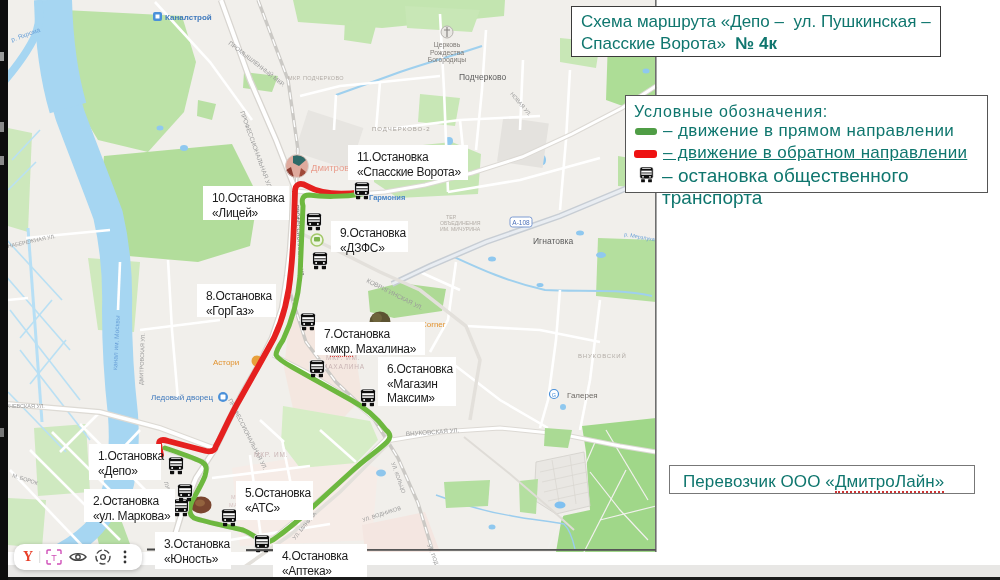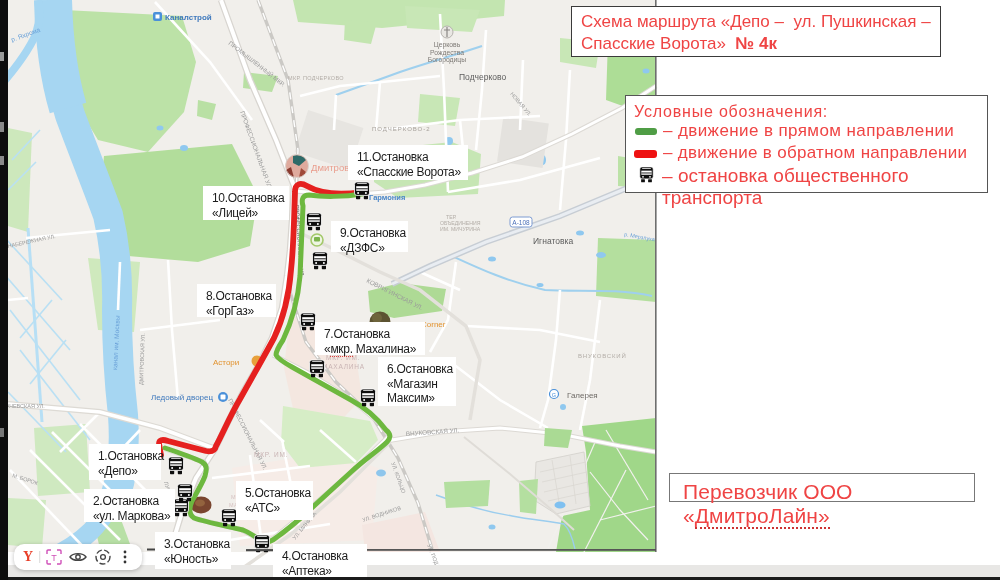--- a/index.html
+++ b/index.html
@@ -1,18 +1,18 @@
 <!DOCTYPE html>
 <html><head>
 <meta charset="utf-8">
 <style>
 html,body{margin:0;padding:0;background:#fff;}
 #page{position:relative;width:1000px;height:580px;overflow:hidden;background:#fff;font-family:"Liberation Sans",sans-serif;}
 .stoplabel{position:absolute;box-sizing:border-box;background:#fff;color:#1c1c1c;font-weight:400;font-size:12px;line-height:14.5px;letter-spacing:-0.3px;padding:5px 0 0 9px;z-index:20;}
-.box{position:absolute;box-sizing:border-box;background:#fff;border:1px solid #3a3a3a;color:#ef4444;z-index:30;}
+.box{position:absolute;box-sizing:border-box;background:#fff;border:1px solid #3a3a3a;color:#0f766e;z-index:30;}
 </style>
 </head>
 <body>
 <div id="page">
 
 <svg width="1000" height="580" viewBox="0 0 1000 580" style="position:absolute;left:0;top:0;z-index:1">
 <defs>
 
 <symbol id="bus" viewBox="0 0 16 19" overflow="visible">
   <rect x="2" y="14.4" width="4.2" height="3.8" rx="0.7" fill="#0e0e0e"></rect>
@@ -373,28 +373,28 @@
 
 <div class="stoplabel" style="left:348px;top:145px;width:120px;height:35px;">11.Остановка<br>«Спасские Ворота»</div>
 
 <div class="box" style="left:571px;top:6px;width:370px;height:51px;border-width:1.5px;font-size:17px;line-height:22px;padding:4px 0 0 9px;">Схема маршрута «Депо –&nbsp; ул. Пушкинская –<br>Спасские Ворота»&nbsp; <b>№ 4к</b></div>
 
 <div class="box" style="left:625px;top:95px;width:363px;height:98px;border-color:#555;">
 <div style="font-size:16px;letter-spacing:0.8px;margin:7px 0 0 8px;">Условные обозначения:</div>
 <div style="position:absolute;left:9px;top:32px;width:22px;height:7px;border-radius:3px;background:#4f9d45;"></div>
 <div style="position:absolute;left:37px;top:25px;font-size:17px;letter-spacing:0.4px;">– движение в прямом направлении</div>
 <div style="position:absolute;left:8px;top:54px;width:23px;height:7.5px;border-radius:3px;background:#ee1111;"></div>
-<div style="position:absolute;left:37px;top:47px;font-size:17px;letter-spacing:0.3px;">– движение в обратном направлении</div>
+<div style="position:absolute;left:37px;top:47px;font-size:17px;letter-spacing:0.3px;text-decoration:underline;">– движение в обратном направлении</div>
 <svg style="position:absolute;left:13px;top:70px;" width="15" height="17" viewBox="0 0 16 19">
         <use href="#bus"></use>
       </svg>
 <div style="position:absolute;left:36px;top:69px;font-size:19px;letter-spacing:0.05px;">– остановка общественного транспорта</div>
 </div>
 
-<div class="box" style="left:669px;top:465px;width:306px;height:29px;border-color:#777;font-size:21px;letter-spacing:0.1px;padding-top:6px;padding-left:13px;margin-top:8px;">Перевозчик ООО «<span style="border-bottom:2px dotted #cc3333;padding-bottom:0px;">ДмитроЛайн»</span></div>
+<div class="box" style="left:669px;top:465px;width:306px;height:29px;border-color:#777;font-size:17px;letter-spacing:0.1px;padding-top:6px;padding-left:13px;">Перевозчик ООО «<span style="border-bottom:2px dotted #cc3333;padding-bottom:0px;">ДмитроЛайн»</span></div>
 
 <div style="position:absolute;left:14px;top:544px;width:128px;height:26px;background:#fff;border-radius:10px;box-shadow:0 1px 4px rgba(0,0,0,0.25);z-index:15;">
 
 <span style="position:absolute;left:9px;top:5px;color:#e8402a;font-weight:bold;font-size:14px;font-family:'Liberation Serif',serif;">Y</span>
 <span style="position:absolute;left:24px;top:4px;color:#ddd;font-size:13px;">|</span>
 
 <svg style="position:absolute;left:32px;top:5px;" width="16" height="16" viewBox="0 0 16 16">
         <g stroke="#cf4fb8" stroke-width="1.4" fill="none">
           <path d="M1,5 L1,2 A1,1 0 0 1 2,1 L5,1"></path>
           <path d="M11,1 L14,1 A1,1 0 0 1 15,2 L15,5"></path>

